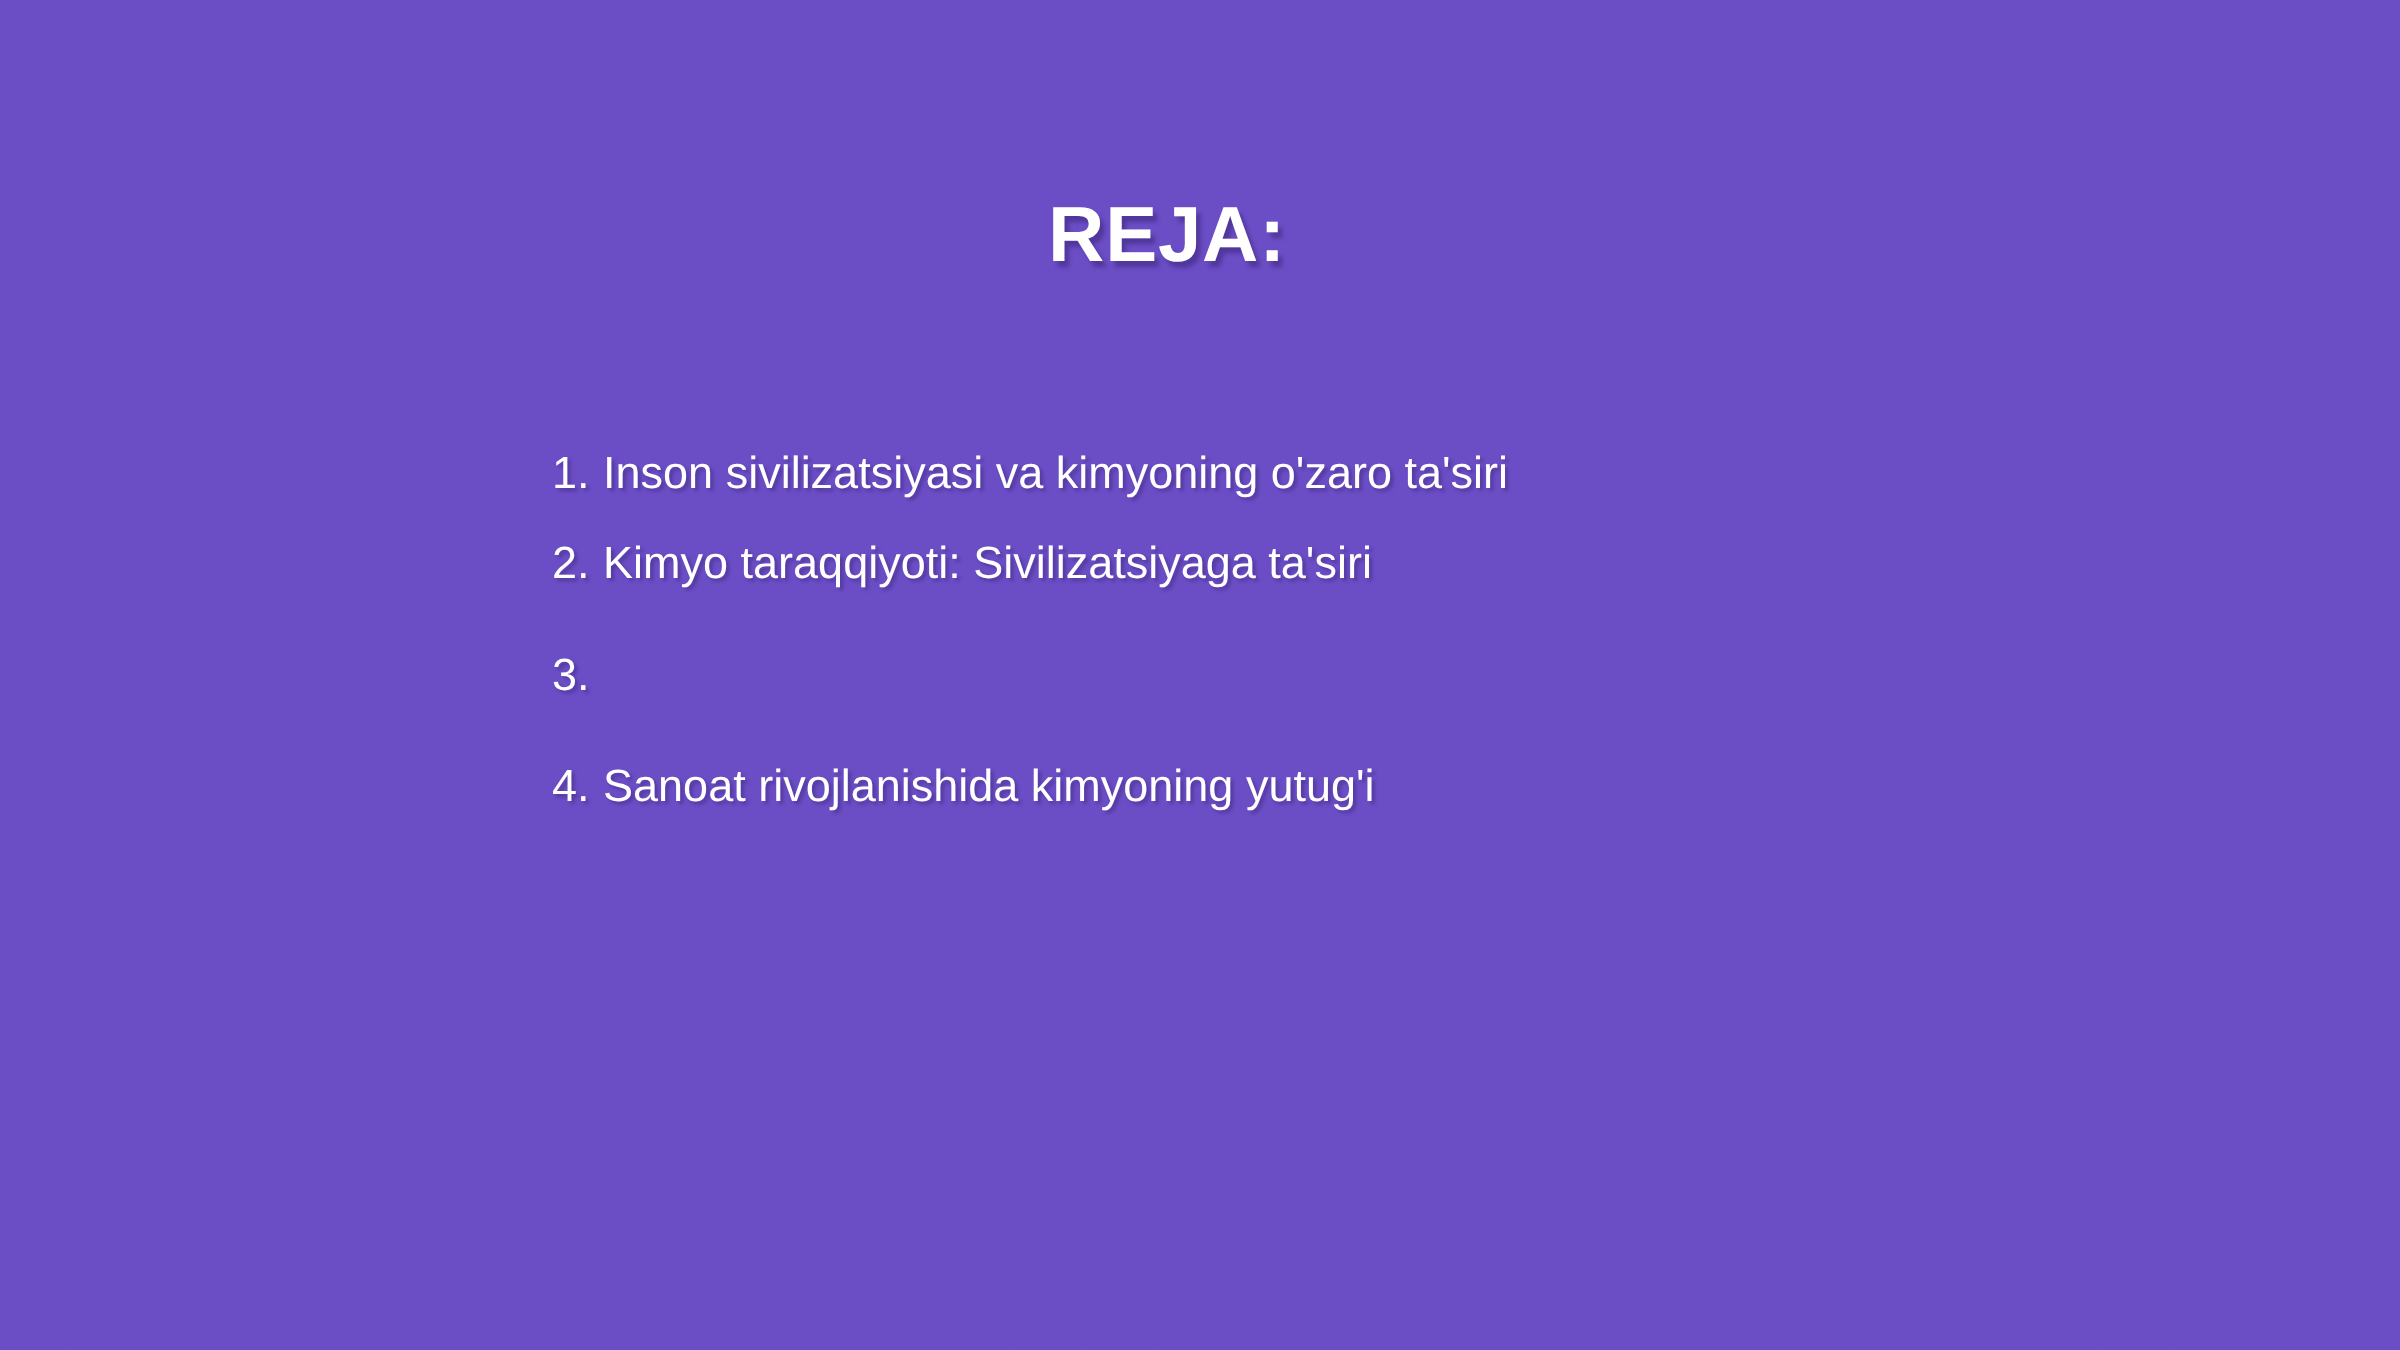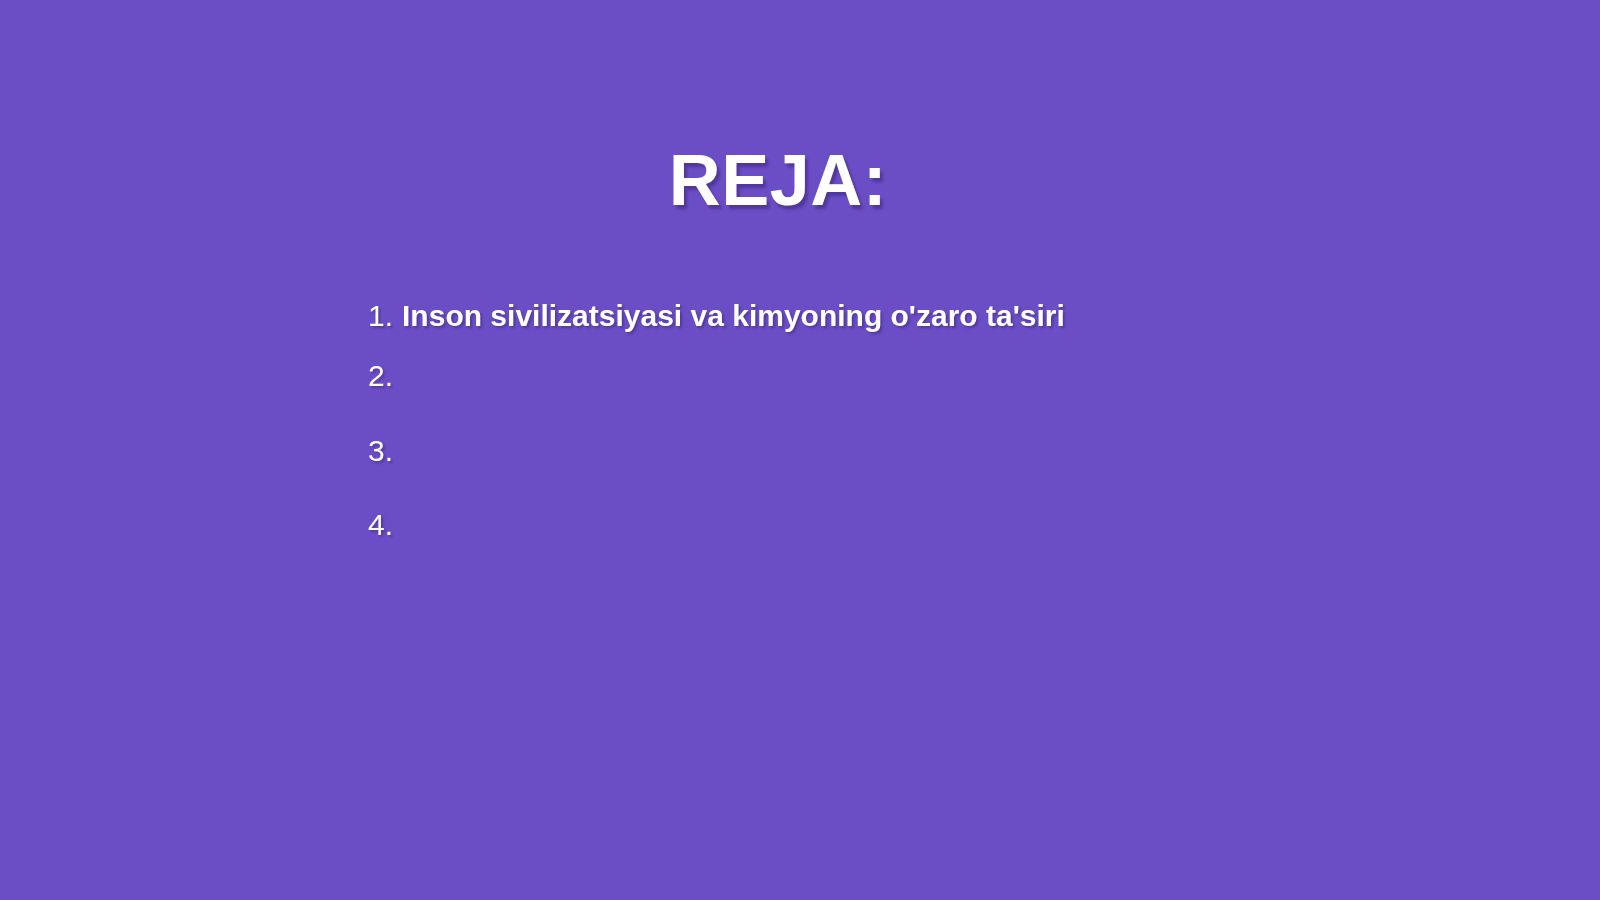--- a/index.html
+++ b/index.html
@@ -39,21 +39,21 @@
     opacity: 0.85;
   }
 
   .slide-title {
     position: absolute;
     top: 96px;
     left: 0;
     width: 1556px;
     text-align: center;
     color: #ffffff;
-    font-size: 72px;
+    font-size: 52px;
     font-weight: bold;
     letter-spacing: 0.5px;
     line-height: 1.0;
     text-shadow: 3px 4px 3px rgba(45, 25, 95, 0.42);
     white-space: nowrap;
   }
 
   .agenda-list {
     position: absolute;
     top: 300px;
@@ -79,46 +79,47 @@
   .agenda-item.gap-med   { margin-top: 28px; }
   .agenda-item.gap-large { margin-top: 42px; }
 
   .agenda-number {
     flex: 0 0 auto;
     margin-right: 9px;
   }
 
   .agenda-text {
     flex: 0 1 auto;
-    font-weight: bold;
   }
 </style>
 </head>
 <body>
 
 <div class="slide">
 
   <div class="slide-texture"></div>
 
   <h1 class="slide-title">REJA:</h1>
 
   <ol class="agenda-list">
 
     <li class="agenda-item gap-small">
       <span class="agenda-number">1.</span>
       <span class="agenda-text">Inson sivilizatsiyasi va kimyoning o'zaro ta'siri</span>
     </li>
 
     <li class="agenda-item gap-med">
       <span class="agenda-number">2.</span>
+      <span class="agenda-text">Kimyo taraqqiyoti: Sivilizatsiyaga ta'siri</span>
     </li>
 
     <li class="agenda-item gap-large">
       <span class="agenda-number">3.</span>
     </li>
 
     <li class="agenda-item gap-large">
       <span class="agenda-number">4.</span>
+      <span class="agenda-text">Sanoat rivojlanishida kimyoning yutug'i</span>
     </li>
 
   </ol>
 
 </div>
 
 </body></html>

